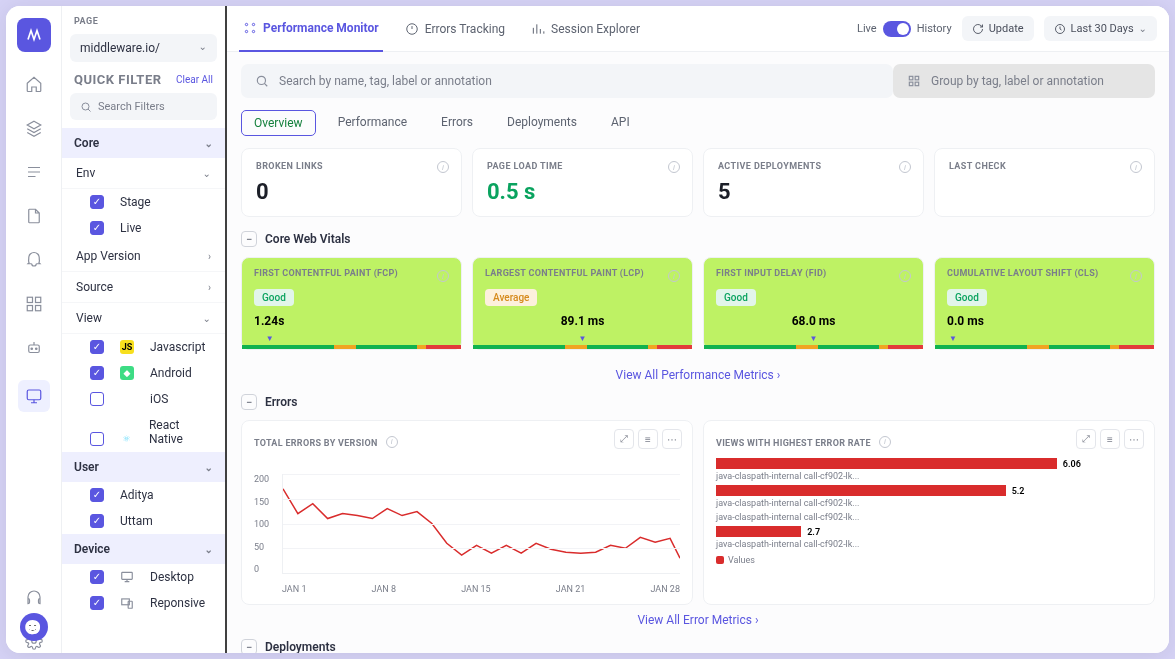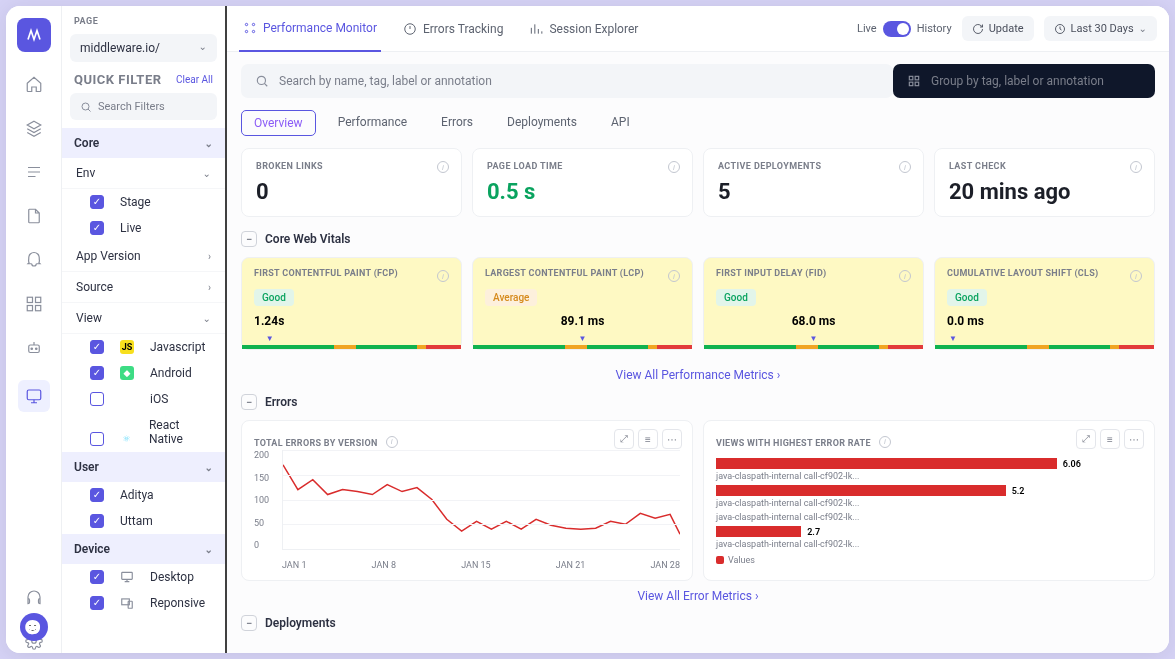--- a/index.html
+++ b/index.html
@@ -32,68 +32,68 @@
 .ti-an { background:#3ddc84; color:#fff; }
 .ti-ios { color:#000; }
 .ti-rn { color:#61dafb; }
 .devicon { width:14px; height:14px; color:#8a8f9c; display:inline-flex; }
 .chev { color:#7a7e8a; font-size:10px; }
 
 .main { flex:1; background:#fcfcfd; display:flex; flex-direction:column; overflow:hidden; }
 .topbar { height:46px; border-bottom:1px solid #eef0f3; display:flex; align-items:center; padding:0 12px; background:#fff; }
 .tabsnav { display:flex; gap:18px; }
 .topntab { display:flex; align-items:center; gap:6px; font-size:12px; color:#5d6370; padding:0 4px; height:46px; cursor:pointer; }
-.topntab.active { color:#5a56e0; border-bottom:2px solid #5a56e0; font-weight:400; }
+.topntab.active { color:#5a56e0; border-bottom:2px solid #5a56e0; font-weight:700; }
 .topntab svg { width:14px; height:14px; stroke:currentColor; fill:none; stroke-width:1.7; }
 .topright { margin-left:auto; display:flex; align-items:center; gap:10px; }
 .livetoggle { display:flex; align-items:center; gap:6px; font-size:11px; color:#5d6370; }
 .switch { width:28px; height:16px; background:#5a56e0; border-radius:8px; position:relative; cursor:pointer; }
 .switch::after { content:""; width:12px; height:12px; background:#fff; border-radius:50%; position:absolute; right:2px; top:2px; }
 .topbtn { display:flex; align-items:center; gap:5px; font-size:11px; color:#4a4f5c; background:#f3f5f8; padding:6px 10px; border-radius:6px; cursor:pointer; }
 .topbtn svg { width:12px; height:12px; stroke:currentColor; fill:none; stroke-width:1.8; }
 
 .content { flex:1; overflow-y:auto; padding:12px 14px; }
 .searchrow { display:flex; margin-bottom:12px; }
 .searchbox { flex:1; background:#f3f5f8; border-radius:7px; padding:10px 14px; display:flex; align-items:center; gap:10px; font-size:12px; color:#7a7e8a; }
-.groupbox { width:262px; background:#0f172a; border-radius:7px; padding:10px 14px; display:flex; align-items:center; gap:10px; font-size:12px; color:#7a7e8a; }
+.groupbox { width:262px; background:#e5e5e5; border-radius:7px; padding:10px 14px; display:flex; align-items:center; gap:10px; font-size:12px; color:#7a7e8a; }
 .subtabs { display:flex; gap:10px; margin-bottom:12px; }
 .subtab { padding:5px 12px; font-size:12px; color:#5d6370; border-radius:5px; cursor:pointer; }
-.subtab.active { border:1px solid #5a56e0; color:#8b5cf6; }
+.subtab.active { border:1px solid #5a56e0; color:#15803d; }
 
 .statrow { display:flex; gap:10px; margin-bottom:14px; }
 .statcard { flex:1; border:1px solid #eef0f3; border-radius:8px; padding:12px 14px; background:#fff; position:relative; }
 .statcard .label { font-size:9px; font-weight:700; color:#7a7e8a; letter-spacing:0.4px; margin-bottom:8px; }
 .statcard .val { font-size:22px; font-weight:700; color:#1c1f28; }
 .statcard .val.green { color:#0aa35f; }
 .infodot { position:absolute; top:12px; right:12px; width:12px; height:12px; border:1.3px solid #c3c7d0; border-radius:50%; font-size:8px; color:#c3c7d0; display:flex; align-items:center; justify-content:center; }
 .infodot::after { content:"i"; font-style:italic; }
 
 .section-hdr { display:flex; align-items:center; gap:8px; margin:4px 0 10px; font-size:12px; font-weight:600; color:#2d3142; }
 .collapse-btn { width:16px; height:16px; border:1px solid #d0d3da; border-radius:4px; display:flex; align-items:center; justify-content:center; font-size:11px; color:#7a7e8a; cursor:pointer; line-height:1; }
 
 .vitalrow { display:flex; gap:10px; margin-bottom:10px; }
-.vitalcard { flex:1; border:1px solid #eef0f3; border-radius:8px; padding:10px 12px 0; background:#fef9c3; position:relative; }
+.vitalcard { flex:1; border:1px solid #eef0f3; border-radius:8px; padding:10px 12px 0; background:#bef264; position:relative; }
 .vitalcard .label { font-size:9px; font-weight:700; color:#7a7e8a; letter-spacing:0.3px; margin-bottom:8px; }
 .badge { display:inline-block; padding:3px 8px; border-radius:4px; font-size:10px; font-weight:500; }
 .badge.good { background:#e2f5ea; color:#0aa35f; }
 .badge.avg { background:#fdf0dc; color:#d68a1c; }
 .vitalcard .metric { font-size:12px; font-weight:700; margin-top:8px; margin-bottom:6px; text-align:left; }
 .meter { height:4px; display:flex; margin:6px -12px 0; }
 .meter span { height:100%; }
 .m-g { background:#10b24f; } .m-y { background:#f0a522; } .m-r { background:#e23b3b; }
 .marker { font-size:8px; color:#5a56e0; margin-bottom:-4px; }
 
 .viewall { text-align:center; font-size:12px; color:#5a56e0; padding:8px; cursor:pointer; }
 
 .errrow { display:flex; gap:10px; }
 .errcard { flex:1; border:1px solid #eef0f3; border-radius:8px; padding:10px 12px; background:#fff; position:relative; }
 .errcard .title { font-size:9px; font-weight:700; color:#7a7e8a; letter-spacing:0.3px; }
 .cardtools { position:absolute; top:8px; right:10px; display:flex; gap:4px; }
 .ctool { width:20px; height:20px; border:1px solid #e4e6eb; border-radius:4px; display:flex; align-items:center; justify-content:center; font-size:10px; color:#7a7e8a; cursor:pointer; }
-.chart-area { height:120px; position:relative; margin-top:0; }
+.chart-area { height:120px; position:relative; margin-top:24px; }
 .yaxis { position:absolute; left:0; top:0; height:100px; display:flex; flex-direction:column; justify-content:space-between; font-size:9px; color:#7a7e8a; }
 .xaxis { position:absolute; bottom:0; left:28px; right:0; display:flex; justify-content:space-between; font-size:9px; color:#7a7e8a; }
 .plot { position:absolute; left:28px; right:0; top:0; height:100px; border-left:1px solid #eef0f3; border-bottom:1px solid #eef0f3; }
 .gridline { position:absolute; left:0; right:0; border-top:1px solid #f2f3f6; }
 .errpath { stroke:#d92c2c; fill:none; stroke-width:1.5; }
 
 .hbars { margin-top:8px; }
 .hbar { margin-bottom:4px; }
 .hbar .bar-wrap { display:flex; align-items:center; gap:6px; }
 .hbar .bar { height:11px; background:#d92c2c; }
@@ -368,21 +368,20 @@
           <div class="val green">0.5 s</div>
         </div>
         <div class="statcard">
           <div class="infodot"></div>
           <div class="label">ACTIVE DEPLOYMENTS</div>
           <div class="val">5</div>
         </div>
         <div class="statcard">
           <div class="infodot"></div>
           <div class="label">LAST CHECK</div>
-          <div class="val">20 mins ago</div>
         </div>
       </div>
 
       <div class="section-hdr">
         <div class="collapse-btn">−</div>
         <span>Core Web Vitals</span>
       </div>
 
       <div class="vitalrow">
         <div class="vitalcard">

